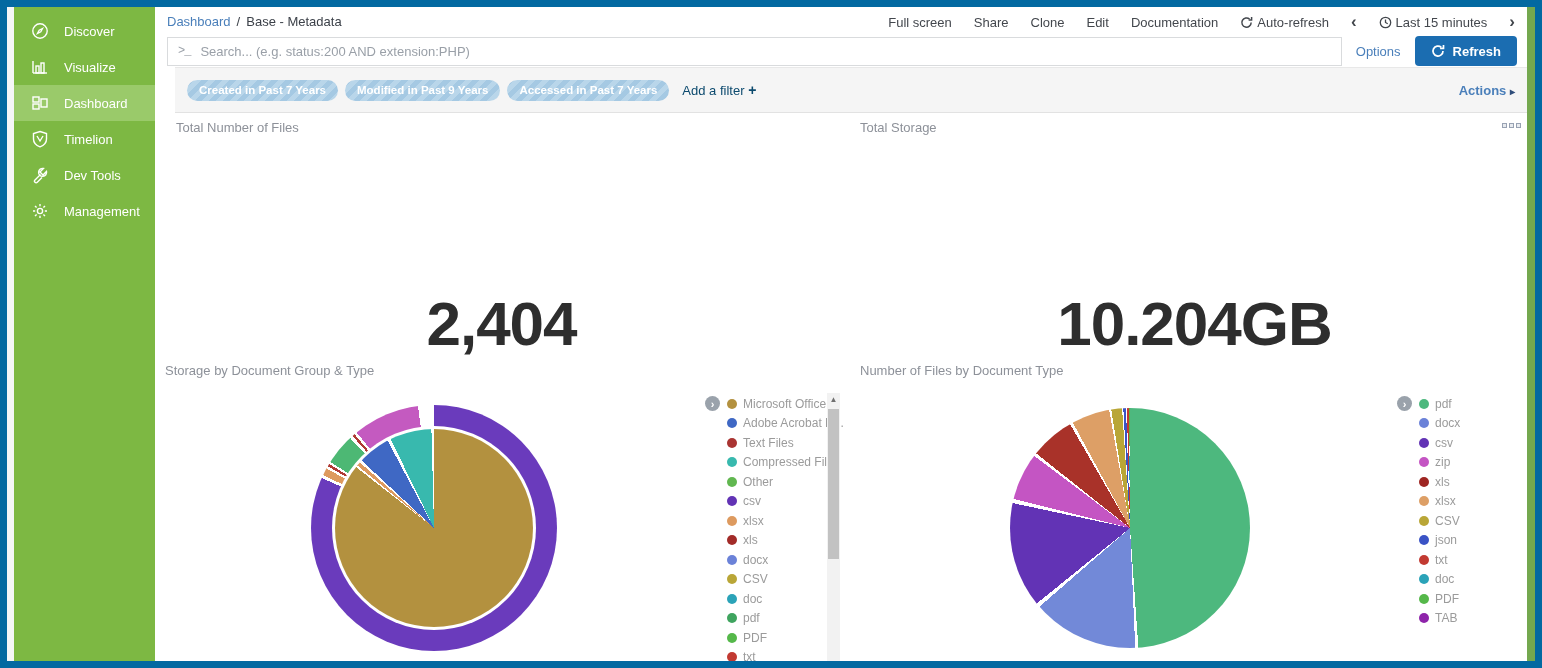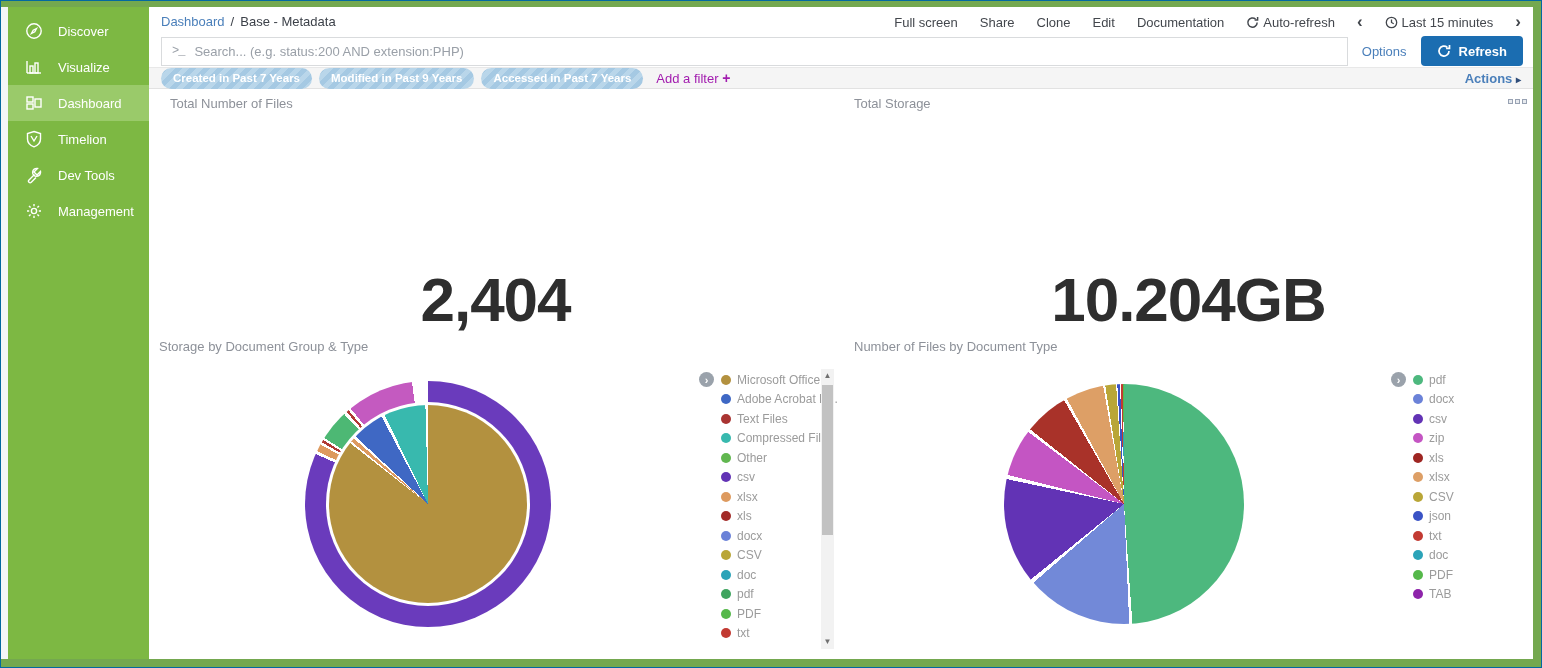--- a/index.html
+++ b/index.html
@@ -1,18 +1,18 @@
 <!DOCTYPE html>
 <html><head>
 <meta charset="utf-8">
 <style>
   * { box-sizing: border-box; margin: 0; padding: 0; }
   html,body { background:#e9ecef; }
   body { font-family: "Liberation Sans", sans-serif; }
-  #app { width:1542px; height:668px; background:#ffffff; border:1px solid #0369a1; position:relative; display:flex; flex-direction:column; overflow:hidden; }
+  #app { width:1542px; height:668px; background:#ffffff; border:7px solid #0369a1; position:relative; display:flex; flex-direction:row; overflow:hidden; }
   .frame-top { height:6px; background:#74a84f; flex:none; }
   .frame-bottom { height:8px; background:#74a84f; flex:none; }
   .body-row { flex:1; display:flex; min-height:0; }
   .left-gutter { width:7px; background:#f4f6f7; flex:none; }
   .frame-right { width:8px; background:#74a84f; flex:none; }
 
   
   .sidebar { width:141px; background:#7db843; flex:none; padding-top:6px; }
   .nav-item { display:flex; align-items:center; height:36px; padding-left:16px; color:#ffffff; font-size:13px; cursor:pointer; }
   .nav-item.active { background:#9aca6a; }
@@ -31,24 +31,24 @@
   .chev { font-size:17px; font-weight:bold; line-height:1; }
 
   .searchrow { height:32px; display:flex; align-items:center; padding:0 10px 0 12px; gap:14px; flex:none; }
   .searchbox { flex:1; height:29px; border:1px solid #d9dbdd; background:#ffffff; display:flex; align-items:center; padding:0 10px; gap:10px; }
   .prompt-glyph { font-family:"Liberation Mono", monospace; font-size:12px; color:#9aa0a8; letter-spacing:-1px; }
   .searchbox input { border:none; outline:none; flex:1; font-size:13px; color:#3c4149; font-family:"Liberation Sans", sans-serif; }
   .searchbox input::placeholder { color:#9aa0a8; }
   .options-link { color:#4a7fba; font-size:13px; cursor:pointer; }
   .refresh-btn { height:30px; padding:0 16px; background:#1b6db1; color:#ffffff; font-size:13px; font-weight:bold; border:none; border-radius:4px; display:flex; align-items:center; gap:8px; cursor:pointer; }
 
-  .filterbar { height:22px; background:#f5f5f5; border-top:1px solid #e8e8e8; border-bottom:1px solid #e2e2e2; display:flex; align-items:center; padding:0 12px; gap:7px; flex:none; }
+  .filterbar { height:46px; background:#f5f5f5; border-top:1px solid #e8e8e8; border-bottom:1px solid #e2e2e2; display:flex; align-items:center; padding:0 12px; gap:7px; flex:none;margin-left:20px; }
   .pill { height:21px; border-radius:11px; padding:0 12px; display:flex; align-items:center; color:#ffffff; font-size:11.5px; font-weight:bold; cursor:pointer;
           background:repeating-linear-gradient(135deg,#a5c9e3 0 5px,#b9d6ea 5px 10px); }
-  .add-filter { color:#a21caf; font-size:13px; margin-left:6px; cursor:pointer; }
+  .add-filter { color:#0c4a6e; font-size:13px; margin-left:6px; cursor:pointer; }
   .add-filter b { font-size:14px; }
   .actions-link { margin-left:auto; color:#4a7fba; font-size:13px; cursor:pointer;font-weight:bold; }
   .actions-link .tri { font-size:10px; color:#2f4d7a; }
 
   .panels { flex:1; position:relative; min-height:0; }
   .panel-title { position:absolute; font-size:13px; color:#8d9199; }
   .metric-value { position:absolute; font-size:62px; font-weight:bold; color:#2e2e2e; letter-spacing:-1px; }
   .panel-opts { position:absolute; display:flex; gap:2px; cursor:pointer; }
   .panel-opts i { width:5px; height:5px; border:1px solid #98a2b3; background:#e8ebef; display:block; }
 

